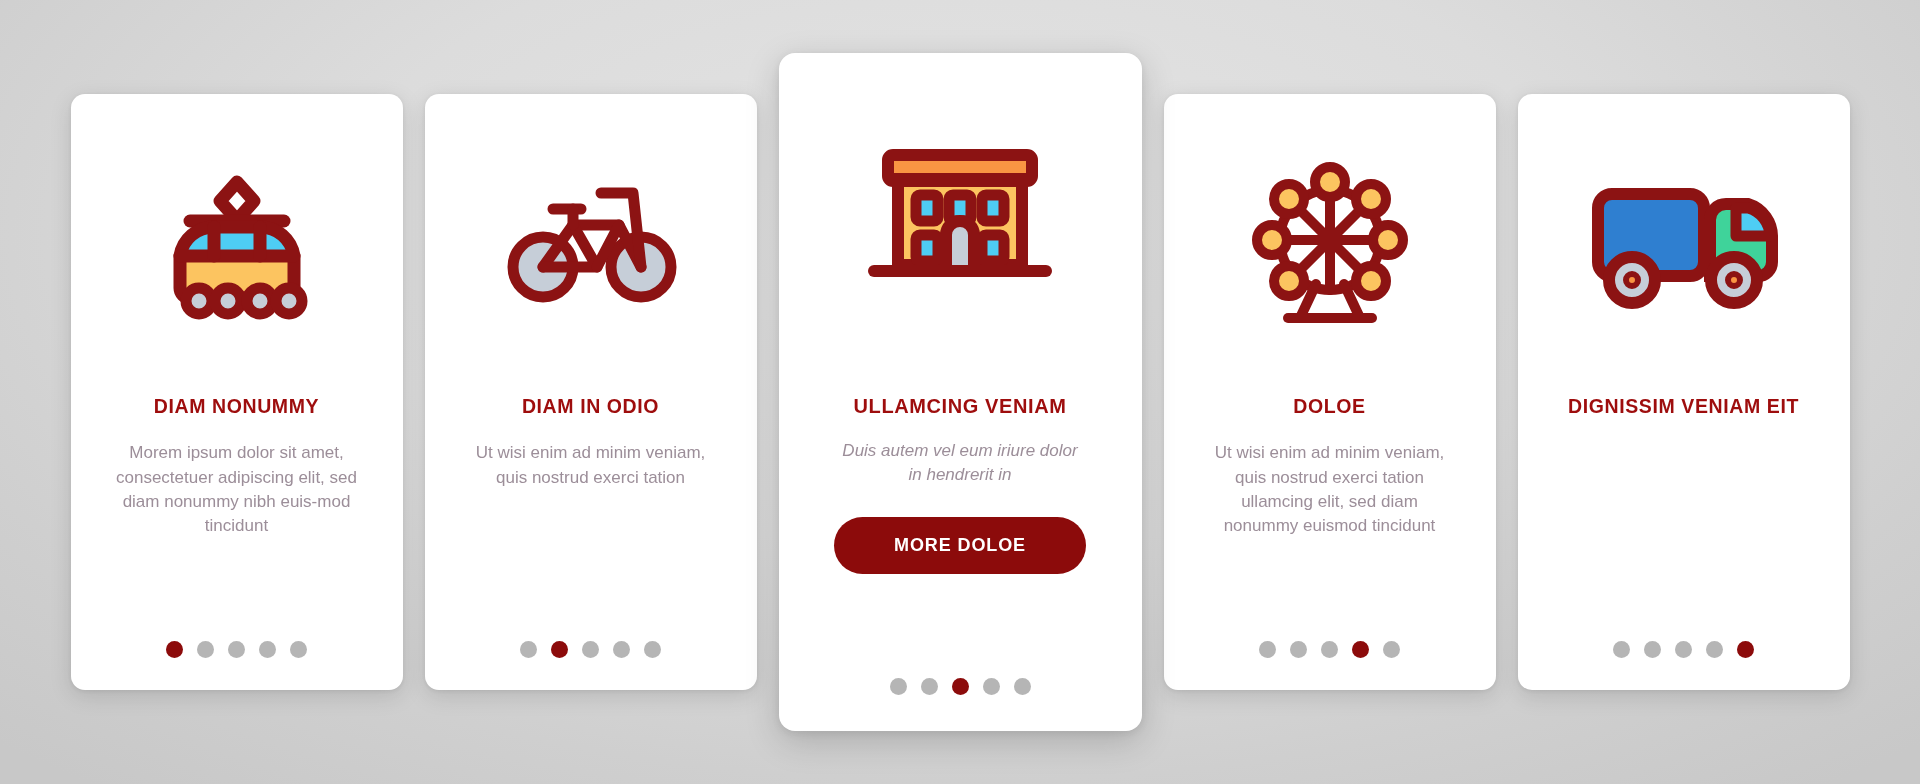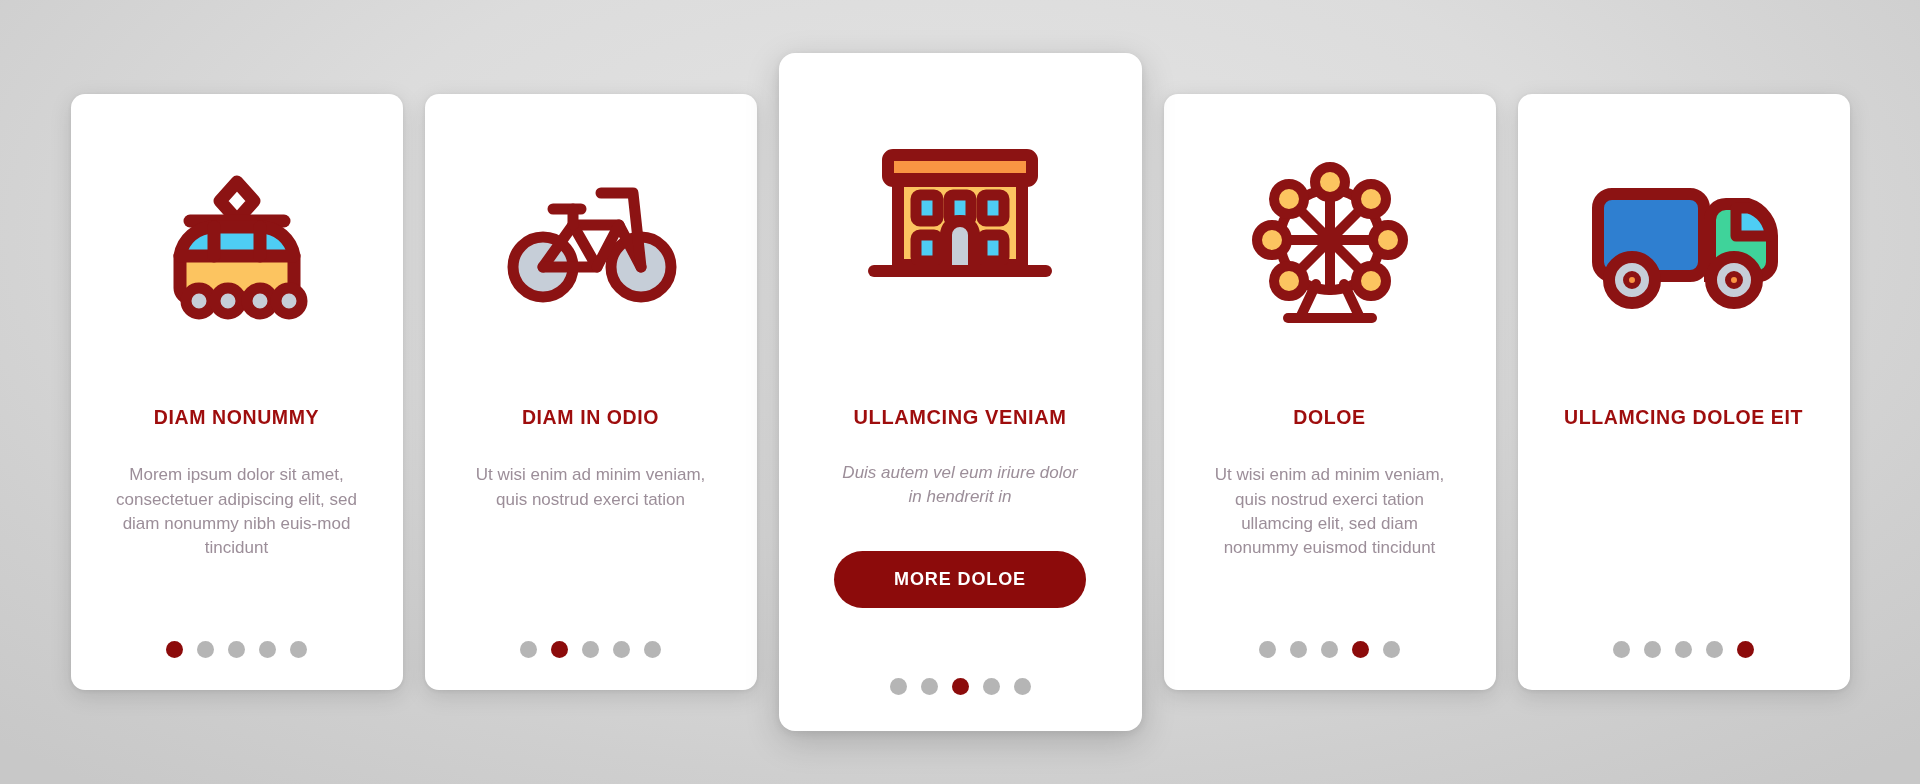--- a/index.html
+++ b/index.html
@@ -66,33 +66,33 @@
     height: 340px;
   }
 
   .card-title {
     color: #9e0d0d;
     font-weight: bold;
     font-size: 19.5px;
     letter-spacing: 0.6px;
     text-align: center;
     line-height: 1.2;
-    margin: 12px;
+    margin: 1px;
     white-space: nowrap;
   }
   .card.featured .card-title {
     font-size: 20px;
   }
 
   .card-desc {
     color: #9c8e99;
     font-size: 17px;
     line-height: 1.42;
     text-align: center;
-    margin: 22px 0 16px 0;
+    margin: 22px 0 4px 0;
     max-width: 252px;
     font-weight: 400;
   }
   .card.featured .card-desc {
     max-width: 250px;
     margin-top: 20px;
     font-style: italic;
   }
 
   .more-btn {
@@ -277,21 +277,21 @@
             <rect x="14" y="20" width="106" height="82" rx="14" fill="#2f7fd0" stroke="#8c1313" stroke-width="12"></rect>
             <path d="M126 46 a16 16 0 0 1 16 -16 h22 a34 34 0 0 1 24 34 v24 a14 14 0 0 1 -14 14 h-48 Z" fill="#3fd39a" stroke="#8c1313" stroke-width="12"></path>
             <path d="M152 34 h12 a30 30 0 0 1 22 28 h-34 Z" fill="#4ecdf4" stroke="#8c1313" stroke-width="11" stroke-linejoin="round"></path>
             <circle cx="48" cy="106" r="23" fill="#c6ced8" stroke="#8c1313" stroke-width="12"></circle>
             <circle cx="48" cy="106" r="6" fill="#f99543" stroke="#8c1313" stroke-width="6"></circle>
             <circle cx="150" cy="106" r="23" fill="#c6ced8" stroke="#8c1313" stroke-width="12"></circle>
             <circle cx="150" cy="106" r="6" fill="#f99543" stroke="#8c1313" stroke-width="6"></circle>
           </svg>
         </span>
       </div>
-      <h2 class="card-title">ULLAMCING DOLOE EIT</h2>
+      <h2 class="card-title">DIGNISSIM VENIAM EIT</h2>
       <div class="dots">
         <span class="dot"></span>
         <span class="dot"></span>
         <span class="dot"></span>
         <span class="dot"></span>
         <span class="dot active"></span>
       </div>
     </div>
 
   </div>

